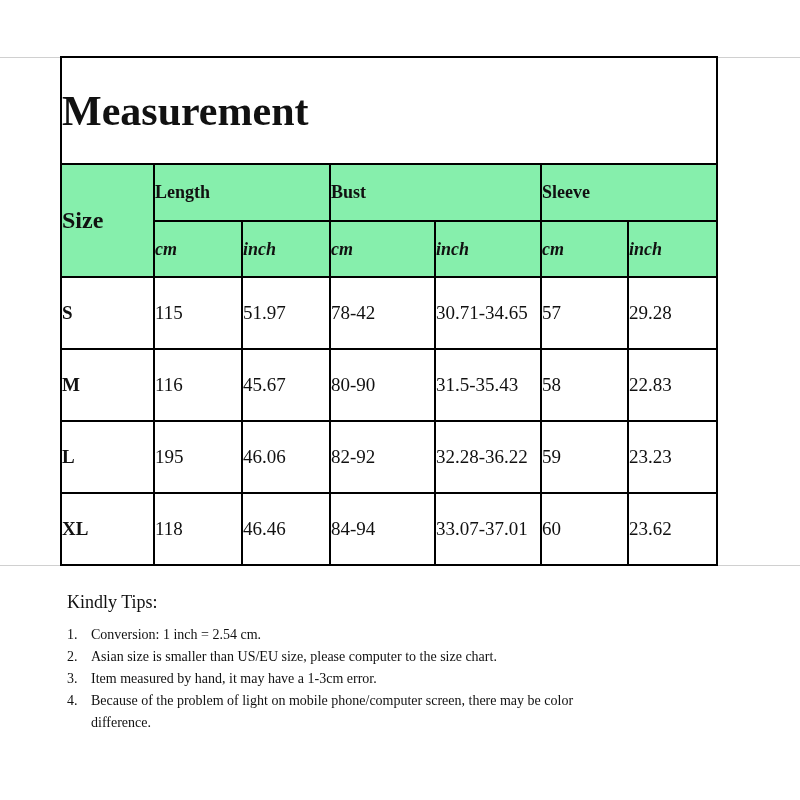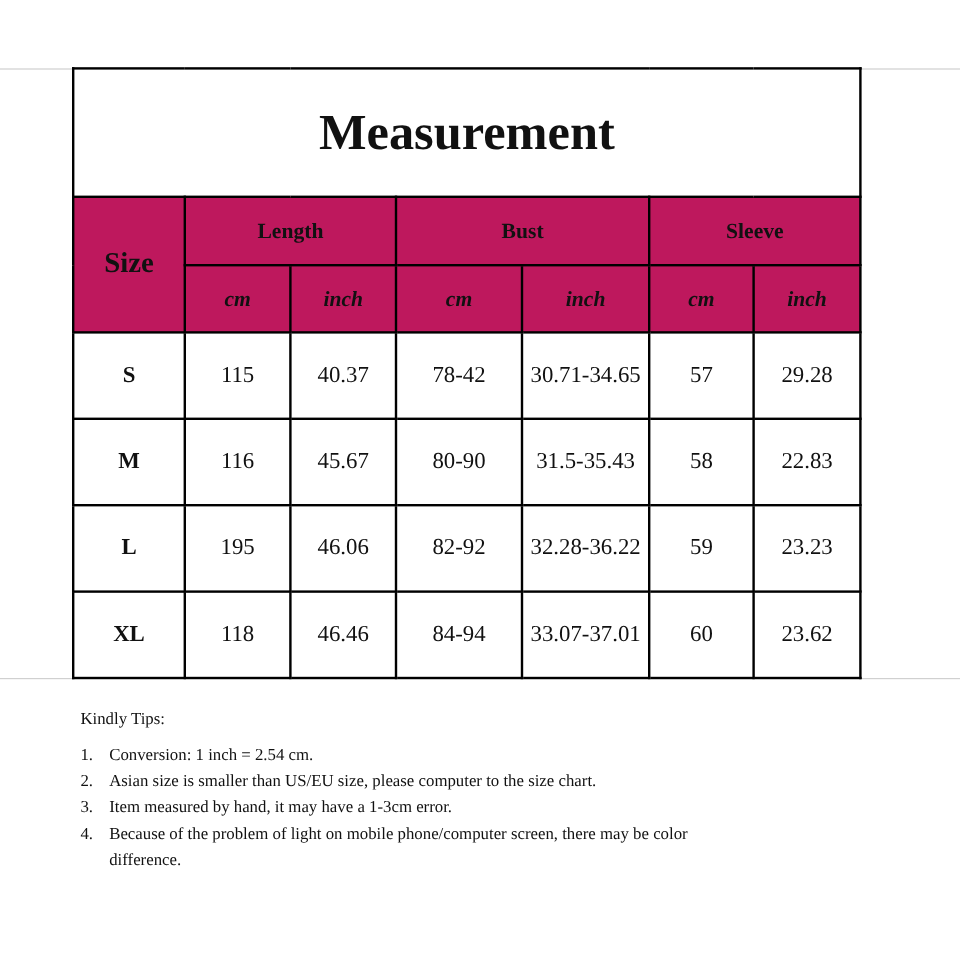--- a/index.html
+++ b/index.html
@@ -4,31 +4,31 @@
 <style>
   html, body { margin:0; padding:0; background:#ffffff; }
   body { width:800px; height:800px; position:relative; overflow:hidden; font-family:"Liberation Serif", serif; color:#111; }
   .guide-h { position:absolute; height:1px; background:#d0d0d0; }
   .guide-v { position:absolute; width:1px; background:#d0d0d0; }
   table.size-table {
     position:absolute; left:60px; top:56px; width:656px;
     border-collapse:collapse; table-layout:fixed;
   }
   table.size-table td, table.size-table th {
-    border:2.5px solid #000; text-align:center; padding:0;
+    border:2.5px solid #000; text-align:left; padding:0;
   }
   .title-cell { height:105px; font-size:42px; font-weight:bold; background:#fff; }
-  .hdr { background:#be185d; font-weight:bold; font-size:18px; }
+  .hdr { background:#86efac; font-weight:bold; font-size:18px; }
   .hdr-group { height:55px; }
   .hdr-unit { height:54px;font-style:italic; }
   .size-hdr { font-size:24px;margin-left:28px; }
   .body-row td { height:70px; font-size:19px; background:#fff; }
   .body-row td.size-label { font-weight:bold; }
   .tips { position:absolute; left:67px; top:592px; width:620px; }
-  .tips-title { font-size:14px; margin:0 0 11px 0; }
+  .tips-title { font-size:18px; margin:0 0 11px 0; }
   .tips ol { margin:0; padding:0; list-style:none; }
   .tips li { font-size:14px; line-height:22px; display:flex; }
   .tips li .num { width:24px; flex:none; }
   .tips li .txt { flex:1; }
 </style>
 </head>
 <body>
 
 <div class="guide-h" style="left:0;top:57px;width:800px;"></div>
 <div class="guide-h" style="left:0;top:565px;width:800px;"></div>
@@ -58,21 +58,21 @@
     <td class="hdr hdr-unit">cm</td>
     <td class="hdr hdr-unit">inch</td>
     <td class="hdr hdr-unit">cm</td>
     <td class="hdr hdr-unit">inch</td>
     <td class="hdr hdr-unit">cm</td>
     <td class="hdr hdr-unit">inch</td>
   </tr>
   <tr class="body-row">
     <td class="size-label">S</td>
     <td>115</td>
-    <td>40.37</td>
+    <td>51.97</td>
     <td>78-42</td>
     <td>30.71-34.65</td>
     <td>57</td>
     <td>29.28</td>
   </tr>
   <tr class="body-row">
     <td class="size-label">M</td>
     <td>116</td>
     <td>45.67</td>
     <td>80-90</td>

